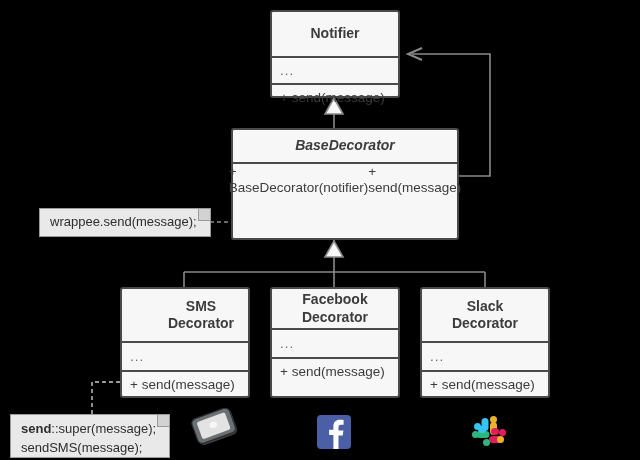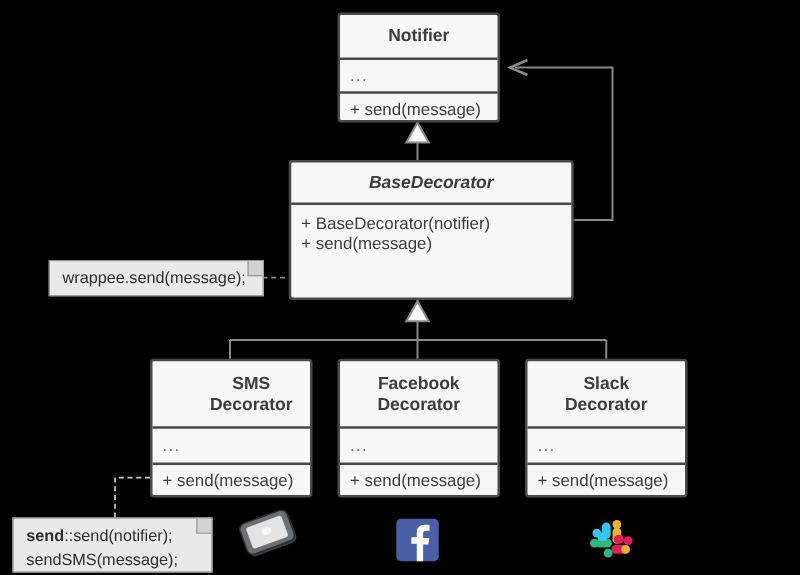--- a/index.html
+++ b/index.html
@@ -116,56 +116,56 @@
     <polyline points="422,48 408,54 422,60" fill="none" stroke="#8a8a8a" stroke-width="2"></polyline>
 
     <polygon points="441,176 450,169 459,176 450,183" fill="#f7f7f7" stroke="#8a8a8a" stroke-width="1.6"></polygon>
 
     <line x1="210" y1="222" x2="231" y2="222" stroke="#8a8a8a" stroke-width="1.4" stroke-dasharray="4,3"></line>
 
     <path d="M 92 414 L 92 382 L 120 382" stroke="#c9c9c9" stroke-width="1.4" fill="none" stroke-dasharray="4,3"></path>
   </svg>
 
   <div class="uml-class" style="left:270px; top:10px; width:130px; height:88px;">
-    <div class="uml-title" style="height:34px;">
+    <div class="uml-title" style="height:44px;">
       <span>Notifier</span>
     </div>
     <div class="uml-row" style="height:27px;">
       <span class="dots">...</span>
     </div>
     <div class="uml-row" style="height:27px;">
       <span>+ send(message)</span>
     </div>
   </div>
 
   <div class="uml-class" style="left:231px; top:128px; width:228px; height:112px;">
     <div class="uml-title abstract" style="height:32px;">
       <span>BaseDecorator</span>
     </div>
-    <div class="uml-row" style="height:48px; flex-direction:column; align-items:flex-start; justify-content:center;">
+    <div class="uml-row" style="height:48px; flex-direction:row; align-items:flex-start; justify-content:center;">
       <span>+ BaseDecorator(notifier)</span>
       <span>+ send(message)</span>
     </div>
   </div>
 
   <div class="uml-class" style="left:120px; top:287px; width:130px; height:111px;">
     <div class="uml-title" style="height:52px;padding-left:32px;">
       <span>SMS</span>
       <span>Decorator</span>
     </div>
     <div class="uml-row" style="height:29px;">
       <span class="dots">...</span>
     </div>
     <div class="uml-row" style="height:28px;">
       <span>+ send(message)</span>
     </div>
   </div>
 
   <div class="uml-class" style="left:270px; top:287px; width:130px; height:111px;">
-    <div class="uml-title" style="height:52px;">
+    <div class="uml-title" style="height:39px;">
       <span>Facebook</span>
       <span>Decorator</span>
     </div>
     <div class="uml-row" style="height:29px;">
       <span class="dots">...</span>
     </div>
     <div class="uml-row" style="height:28px;">
       <span>+ send(message)</span>
     </div>
   </div>
@@ -184,21 +184,21 @@
   </div>
 
   <div class="uml-note" style="left:39px; top:208px; width:172px; height:29px; display:flex; align-items:center;">
     <span class="fold"></span>
     <span>wrappee.send(message);</span>
   </div>
 
   <div class="uml-note" style="left:10px; top:414px; width:160px; height:44px;">
     <span class="fold"></span>
     <div>
-      <b>send</b><span>::send(notifier);</span>
+      <b>send</b><span>::super(message);</span>
     </div>
     <div>sendSMS(message);</div>
   </div>
 
   <div class="icon-slot" style="left:188px; top:408px; width:58px; height:48px;">
     <svg width="58" height="48" viewBox="0 0 58 48">
       <g transform="rotate(-20 29 24)">
         <rect x="9" y="6" width="40" height="26" rx="5" ry="5" fill="#3c4043"></rect>
         <rect x="8" y="4" width="40" height="26" rx="5" ry="5" fill="#6b7075" stroke="#2b2e30" stroke-width="1.2"></rect>
         <rect x="13" y="8" width="30" height="18" rx="2" ry="2" fill="#e3e3e3"></rect>

